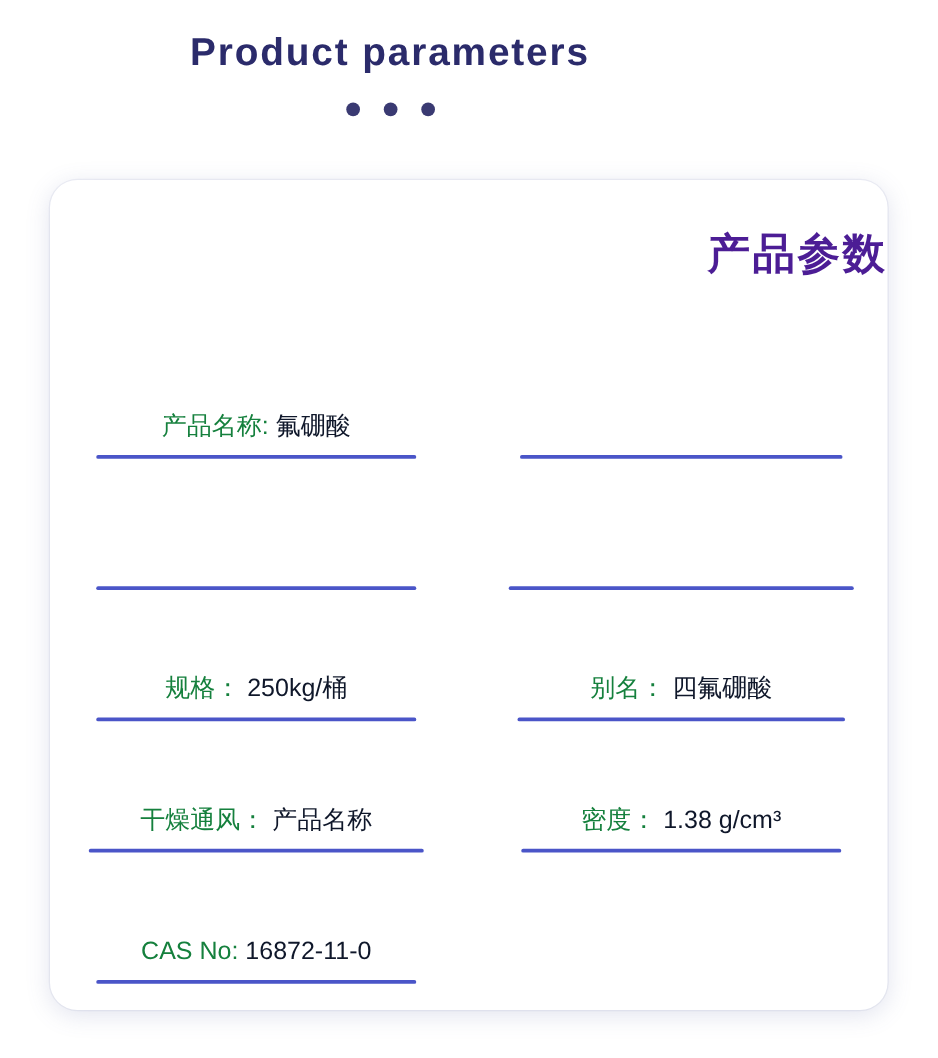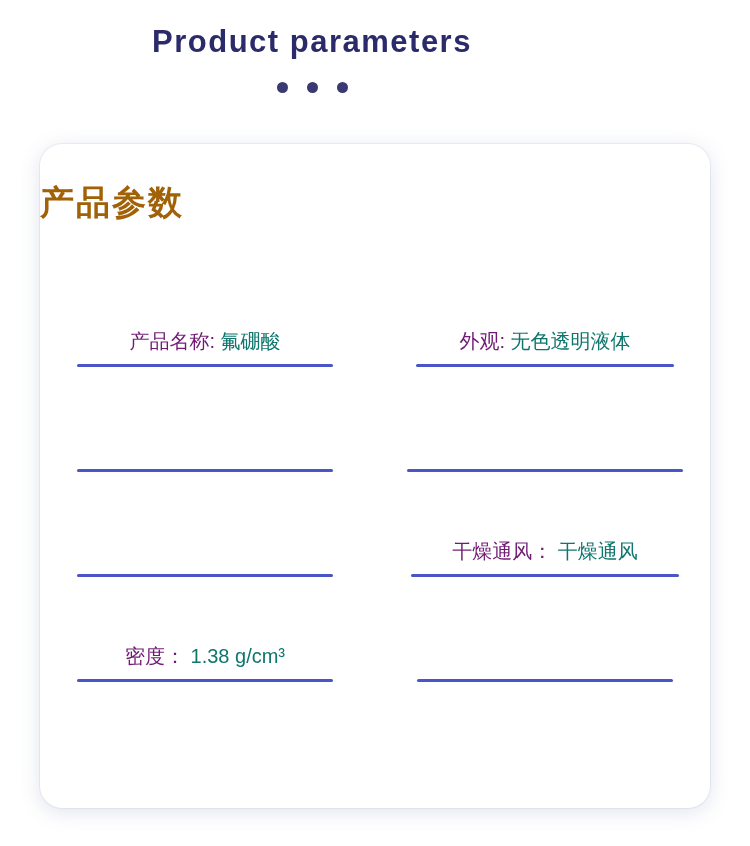--- a/index.html
+++ b/index.html
@@ -47,24 +47,24 @@
     left: 40px;
     top: 144px;
     width: 670px;
     height: 664px;
     background: #ffffff;
     border-radius: 22px;
     box-shadow: 0 4px 20px rgba(90, 100, 160, 0.18), 0 0 0 1px rgba(200,205,225,0.25);
     box-sizing: border-box;
   }
   .card-title {
-    text-align: left;
+    text-align: right;
     font-size: 34px;
     font-weight: 700;
-    color: #a16207;
+    color: #4c1d95;
     letter-spacing: 2px;
     padding-top: 36px;
   }
   .params-grid {
     position: absolute;
     top: 130px;
     left: 0;
     width: 670px;
     display: grid;
     grid-template-columns: 1fr 1fr;
@@ -82,25 +82,25 @@
   }
   .param-text {
     font-size: 20px;
     color: #1b1bc8;
     white-space: nowrap;
     line-height: 1.3;
     padding-bottom: 10px;
     font-family: "Liberation Sans", sans-serif;
   }
   .param-text .lbl {
-    color: #701a75;
+    color: #15803d;
     margin-top: 36px;
   }
   .param-text .val {
-    color: #0f766e;
+    color: #0f172a;
   }
   .param-rule {
     width: 256px;
     height: 3px;
     background: #4a55c8;
     border-radius: 2px;
   }
   .cell-0 .param-rule { width: 256px; }
   .cell-1 .param-rule { width: 258px; }
   .cell-2 .param-rule { width: 256px; }
@@ -132,56 +132,67 @@
 
       <div class="param-cell cell-0">
         <div class="param-text">
           <span class="lbl">产品名称:</span>
           <span class="val">氟硼酸</span>
         </div>
         <div class="param-rule"></div>
       </div>
 
       <div class="param-cell cell-1">
-        <div class="param-text">
-          <span class="lbl">外观:</span>
-          <span class="val">无色透明液体</span>
-        </div>
         <div class="param-rule"></div>
       </div>
 
       <div class="param-cell cell-2">
         <div class="param-rule"></div>
       </div>
 
       <div class="param-cell cell-3">
         <div class="param-rule"></div>
       </div>
 
       <div class="param-cell cell-4">
+        <div class="param-text">
+          <span class="lbl">规格：</span>
+          <span class="val">250kg/桶</span>
+        </div>
         <div class="param-rule"></div>
       </div>
 
+      <div class="param-cell cell-5">
+        <div class="param-text">
+          <span class="lbl">别名：</span>
+          <span class="val">四氟硼酸</span>
+        </div>
+        <div class="param-rule"></div>
+      </div>
 
 
       <div class="param-cell cell-7">
         <div class="param-text">
           <span class="lbl">干燥通风：</span>
-          <span class="val">干燥通风</span>
+          <span class="val">产品名称</span>
         </div>
         <div class="param-rule"></div>
       </div>
 
       <div class="param-cell cell-8">
         <div class="param-text">
           <span class="lbl">密度：</span>
           <span class="val">1.38 g/cm³</span>
         </div>
         <div class="param-rule"></div>
       </div>
 
       <div class="param-cell cell-9">
+        <div class="param-text">
+          <span class="lbl">CAS No:</span>
+          <span class="val">16872-11-0</span>
+        </div>
         <div class="param-rule"></div>
       </div>
 
     </div>
   </div>
 </div>
 
 </body></html>

